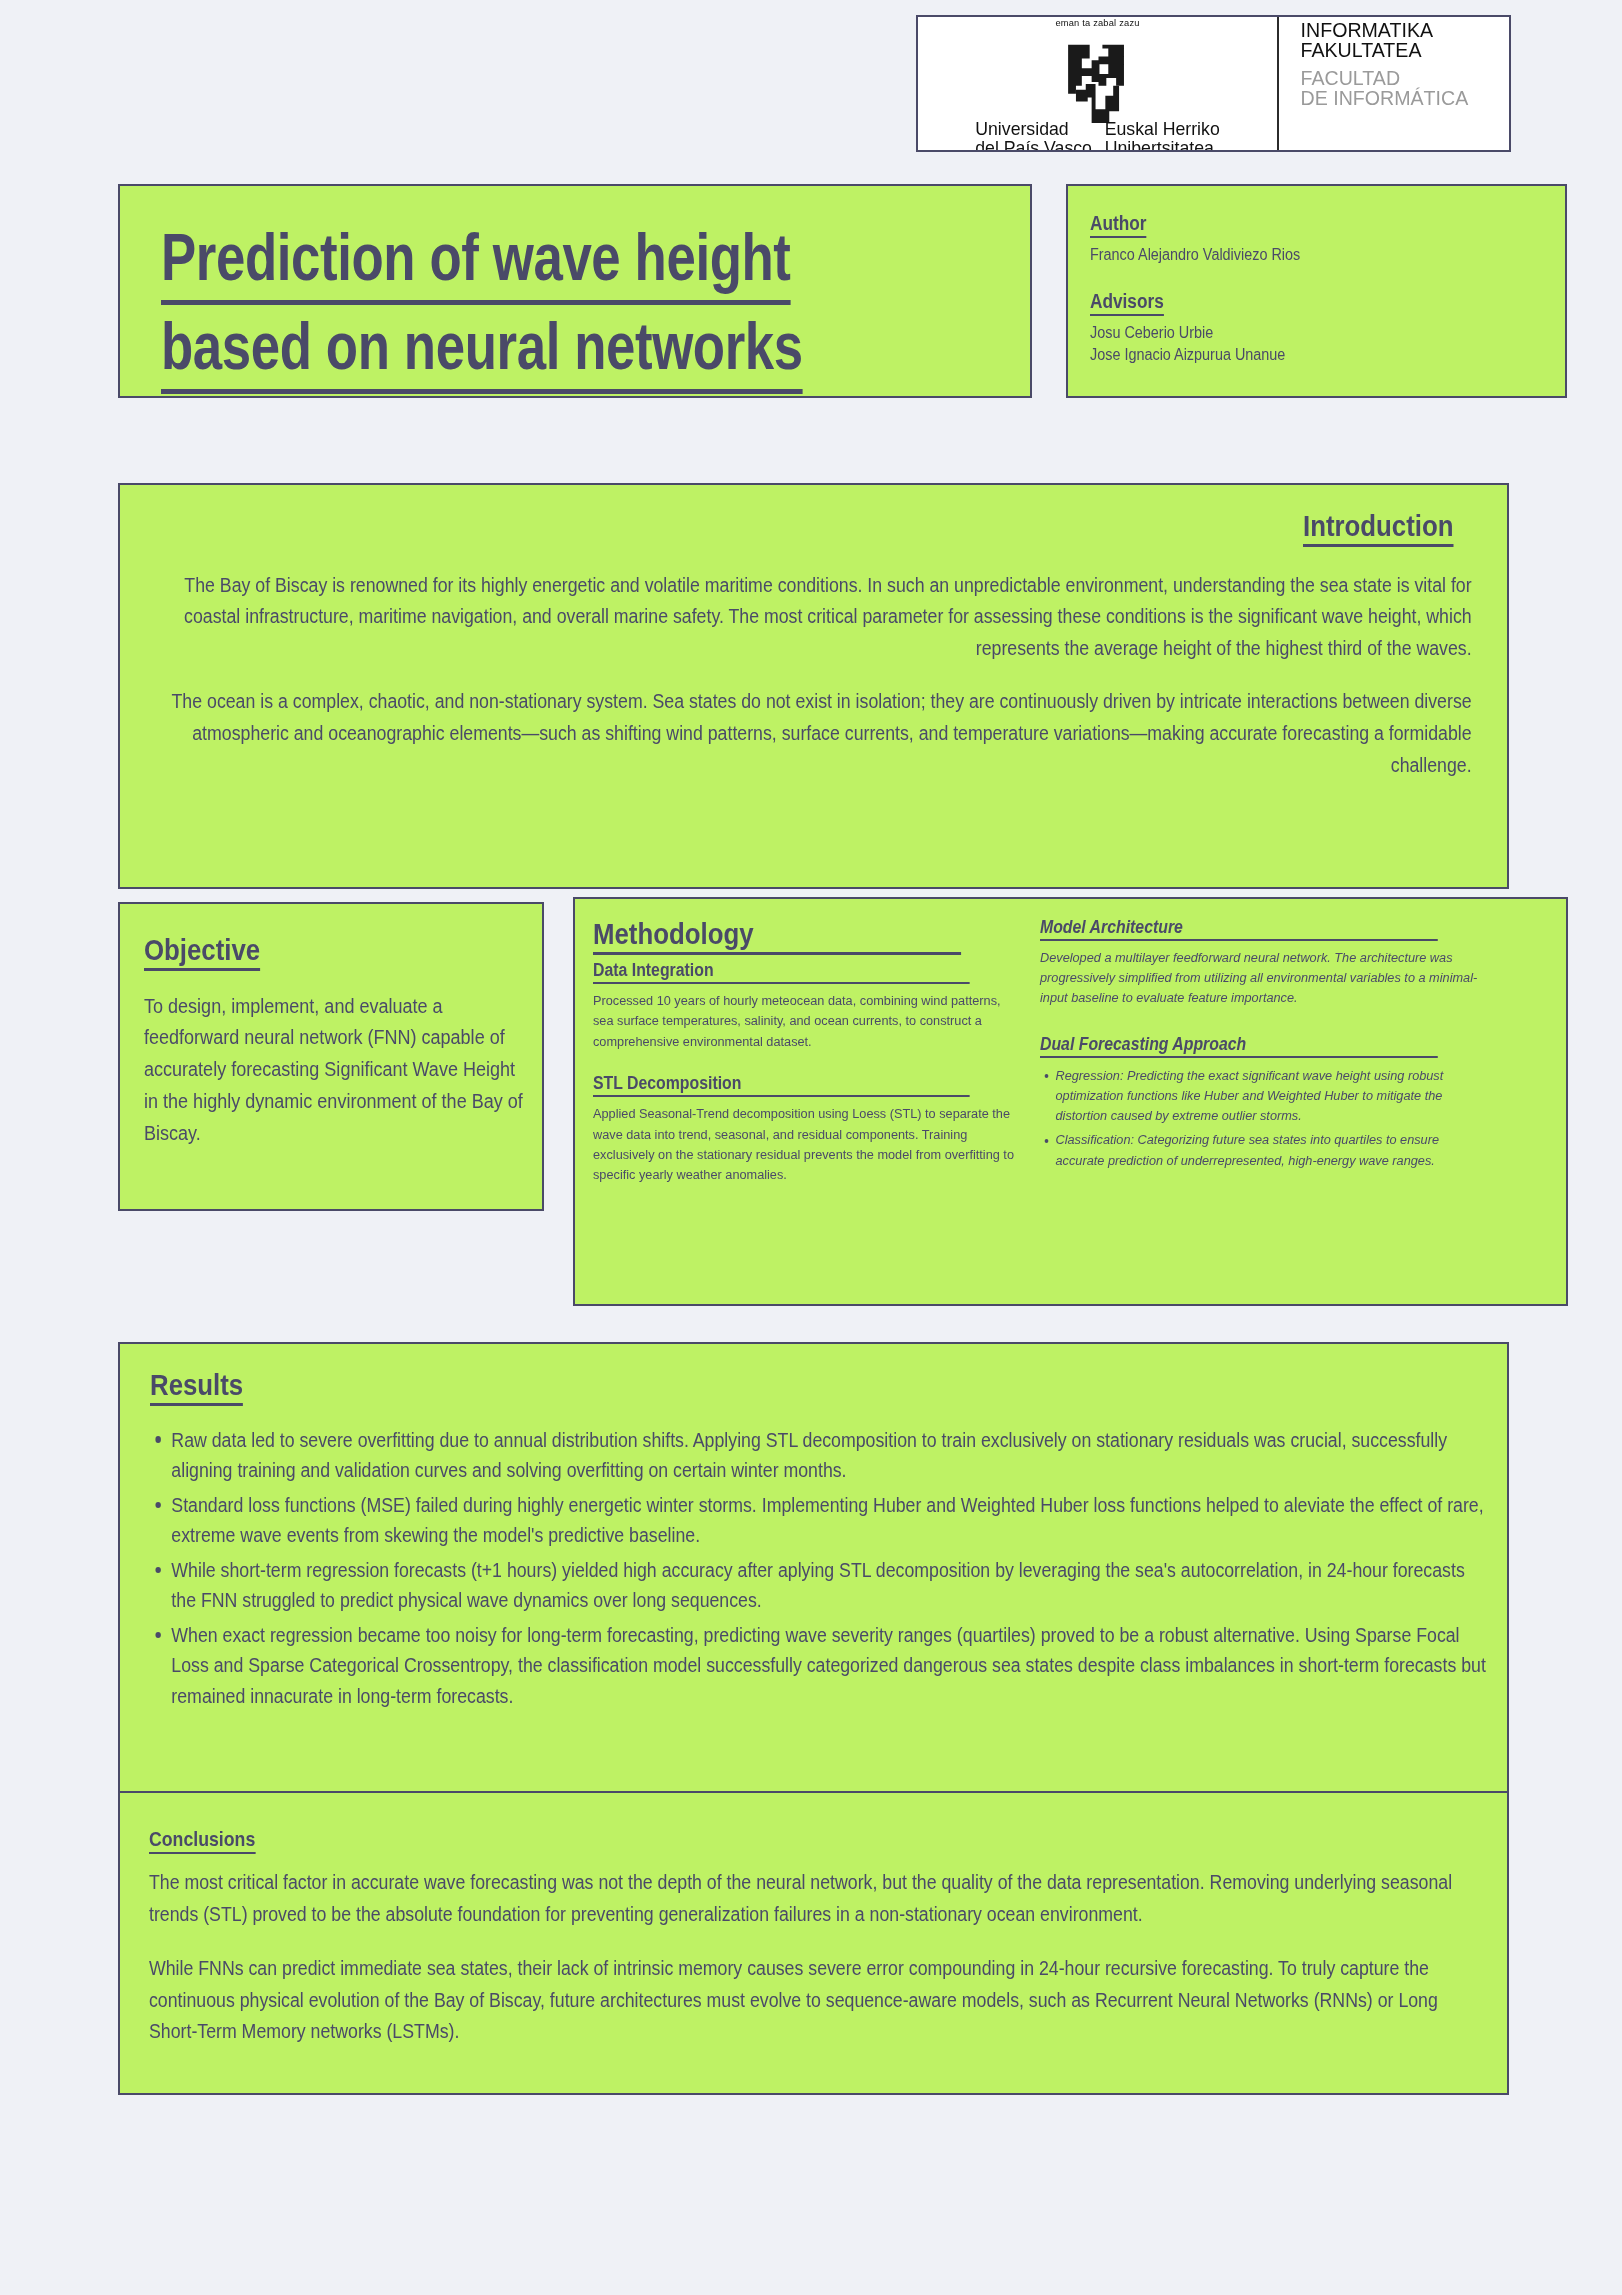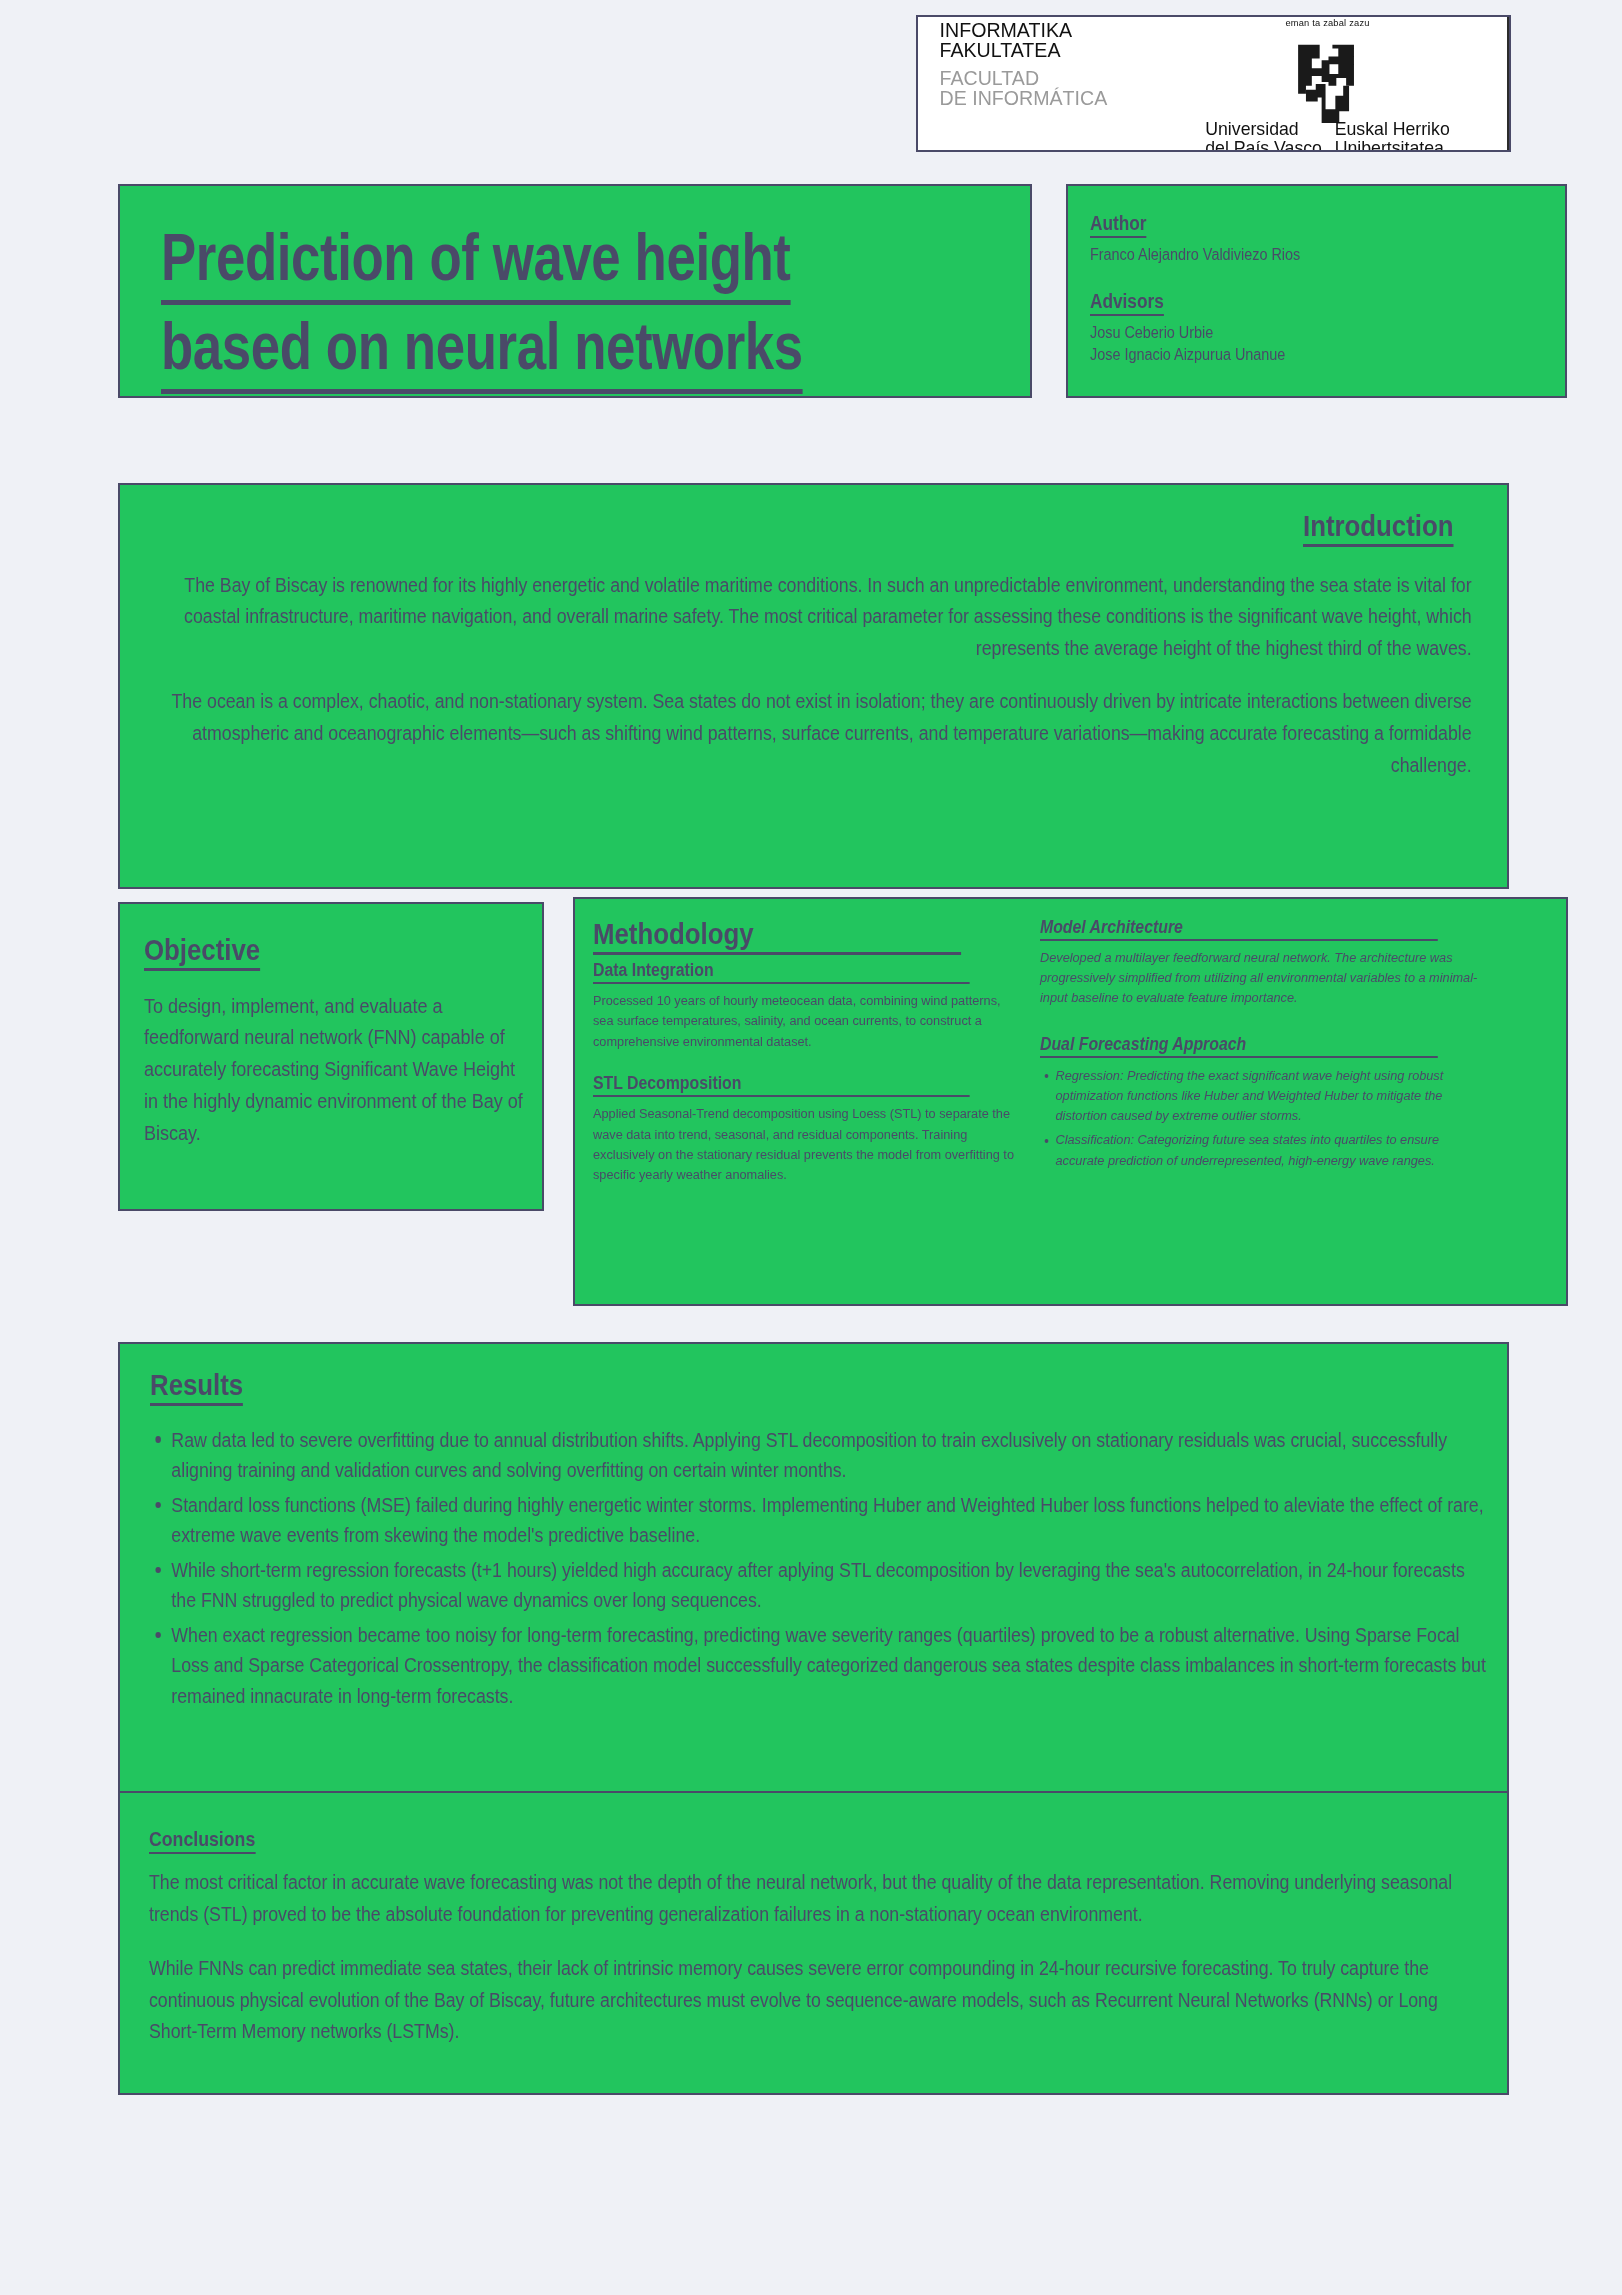--- a/index.html
+++ b/index.html
@@ -12,21 +12,21 @@
     height: 2295px;
     position: relative;
     font-family: "Liberation Sans", sans-serif;
     color: #4a4a68;
     -webkit-font-smoothing: antialiased;
   }
 
   
   .box {
     position: absolute;
-    background: #22c55e;
+    background: #bef264;
     border: 2.5px solid #4a4a68;
     box-sizing: border-box;
   }
 
   
   #logo-bar {
     position: absolute;
     left: 916px;
     top: 14.7px;
     width: 595px;
@@ -295,26 +295,20 @@
     transform-origin: left center;
     white-space: nowrap;
   }
   #concl-p1 { margin-top: 12.8px; }
   #concl-p2 { margin-top: 22.6px; }
 </style>
 </head>
 <body>
 
 <div id="logo-bar">
-  <div id="logo-fac">
-    <div class="l1">INFORMATIKA</div>
-    <div class="l2">FAKULTATEA</div>
-    <div class="l3">FACULTAD</div>
-    <div class="l4">DE INFORMÁTICA</div>
-  </div>
   <div id="logo-upv">
     <div id="logo-motto">eman ta zabal zazu</div>
     <svg id="logo-shield" width="103" height="98" viewBox="0 0 105 100">
       <g fill="#1a1a1a">
         <path d="M22 16 h22 v14 h-8 v10 h10 v-8 h8 v22 h-8 v-6 h-10 v10 h-6 v8 h-8 z"></path>
         <path d="M57 16 h22 v42 h-8 v-8 h-10 v8 h-8 v-12 h10 v-10 h-10 v-8 h10 v-8 h-6 z"></path>
         <path d="M40 56 h10 v26 h10 v-14 h8 v-10 h6 v26 h-10 v12 h-18 v-26 h-6 z"></path>
         <path d="M30 62 h12 v12 h-12 z"></path>
       </g>
     </svg>
@@ -322,20 +316,26 @@
       <div>
         <div>Universidad</div>
         <div>del País Vasco</div>
       </div>
       <div>
         <div>Euskal Herriko</div>
         <div>Unibertsitatea</div>
       </div>
     </div>
   </div>
+  <div id="logo-fac">
+    <div class="l1">INFORMATIKA</div>
+    <div class="l2">FAKULTATEA</div>
+    <div class="l3">FACULTAD</div>
+    <div class="l4">DE INFORMÁTICA</div>
+  </div>
 </div>
 
 <div class="box" id="title-box">
   <div id="poster-title">
     <div><span class="tline">Prediction of wave height</span></div>
     <div><span class="tline">based on neural networks</span></div>
   </div>
 </div>
 
 <div class="box" id="author-box">

